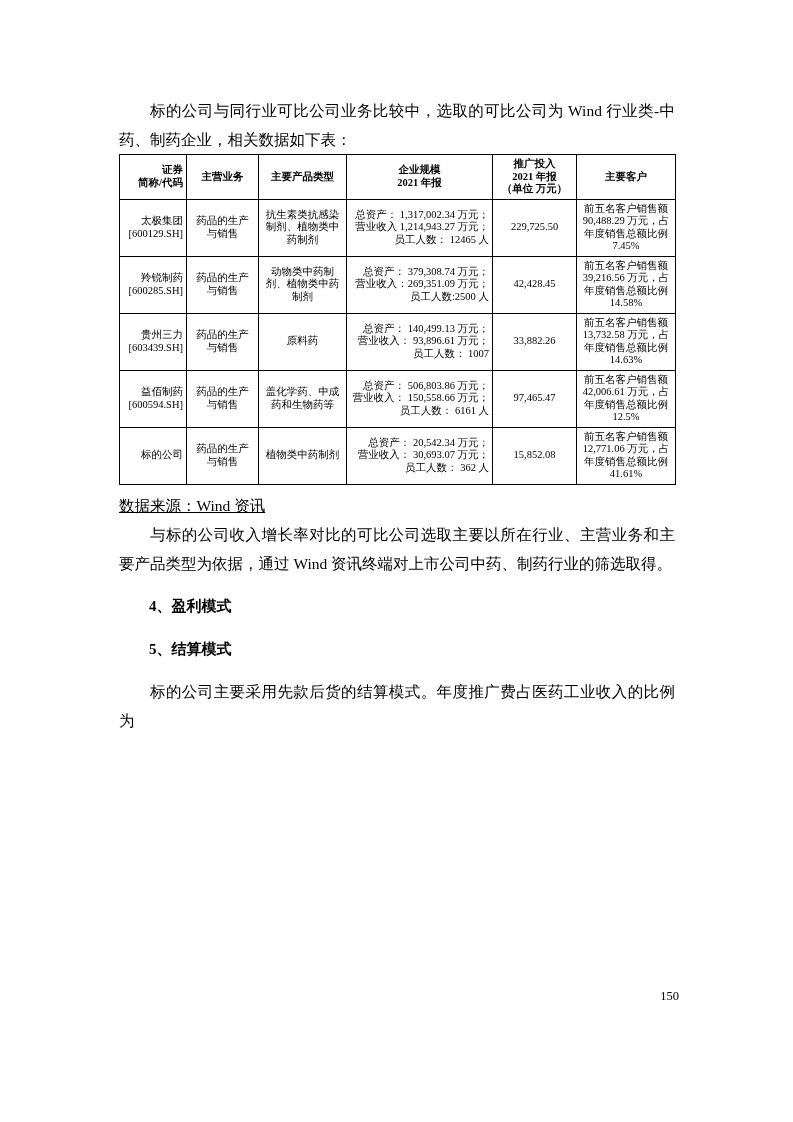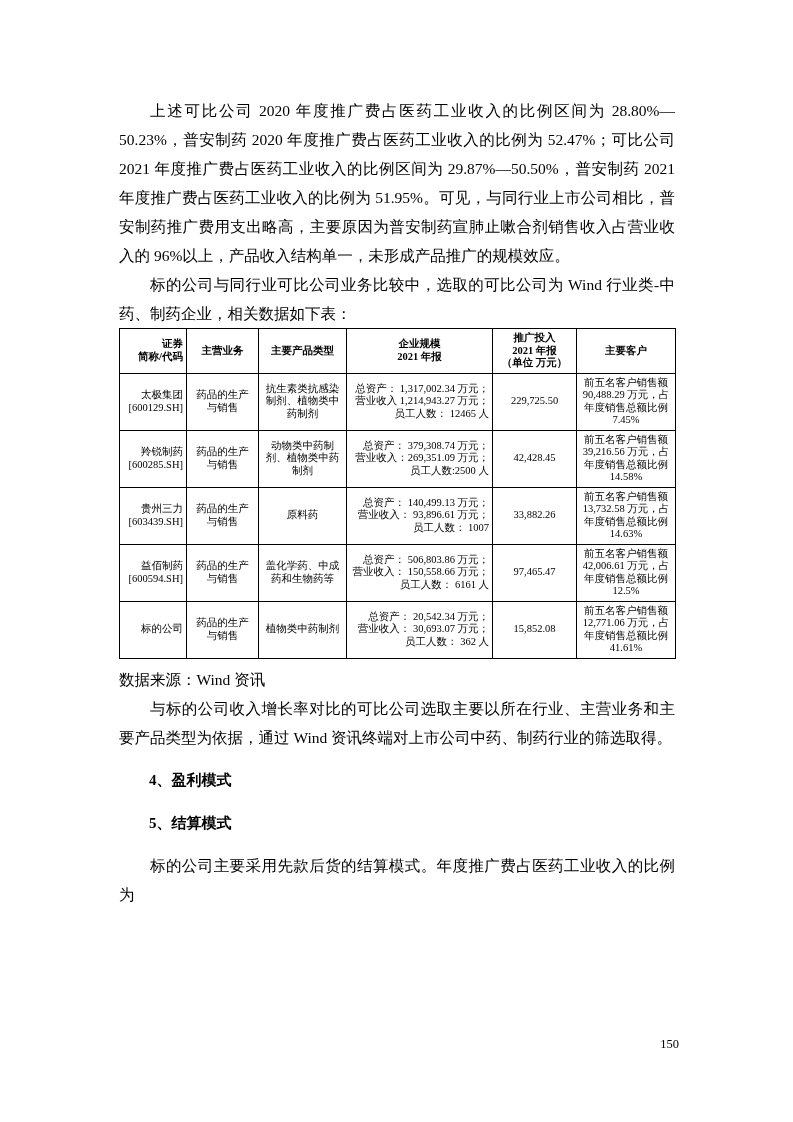--- a/index.html
+++ b/index.html
@@ -17,21 +17,21 @@
     left: 119px; top: 96px;
     width: 556px;
   }
   p.body {
     font-size: 15.5px;
     line-height: 29px;
     text-align: justify;
     text-indent: 2em;
     margin: 0 0 0 0;
   }
-  p.noindent { text-indent: 0; }
+  p.noindent { text-indent: 0; text-decoration: underline; }
   .mb20 { margin-bottom: 20px; }
   .mb6  { margin-bottom: 6px; }
   .mb8  { margin-bottom: 8px; }
   .mb16 { margin-bottom: 16px; }
   h3.sec {
     font-size: 15px;
     line-height: 29px;
     font-weight: bold;
     text-indent: 2em;
     margin: 14px 0 13px 0;
@@ -50,32 +50,31 @@
     padding: 3px 3px;
     vertical-align: middle;
     text-align: center;
     white-space: pre-line;
     word-break: break-word;
   }
   table.cmp th { font-weight: bold; }
   table.cmp th.al, table.cmp td.al { text-align: right; }
   .pageno {
     position: absolute;
-    top: 1036px; right: 114px;
+    top: 988px; right: 114px;
     font-size: 12.5px;
     line-height: 16px;
   }
 </style>
 </head>
 <body>
 
 <div class="page">
   <div class="content">
 
-    <p class="body mb20">上述可比公司 2020 年度推广费占医药工业收入的比例区间为 28.80%—50.23%，普安制药 2020 年度推广费占医药工业收入的比例为 52.47%；可比公司 2021 年度推广费占医药工业收入的比例区间为 29.87%—50.50%，普安制药 2021 年度推广费占医药工业收入的比例为 51.95%。可见，与同行业上市公司相比，普安制药推广费用支出略高，主要原因为普安制药宣肺止嗽合剂销售收入占营业收入的 96%以上，产品收入结构单一，未形成产品推广的规模效应。</p>
 
     <p class="body mb6">标的公司与同行业可比公司业务比较中，选取的可比公司为 Wind 行业类-中药、制药企业，相关数据如下表：</p>
 
     <table class="cmp">
       <colgroup>
         <col style="width:67px">
           <col style="width:72px">
           <col style="width:88px">
         <col style="width:146px">
           <col style="width:84px">

